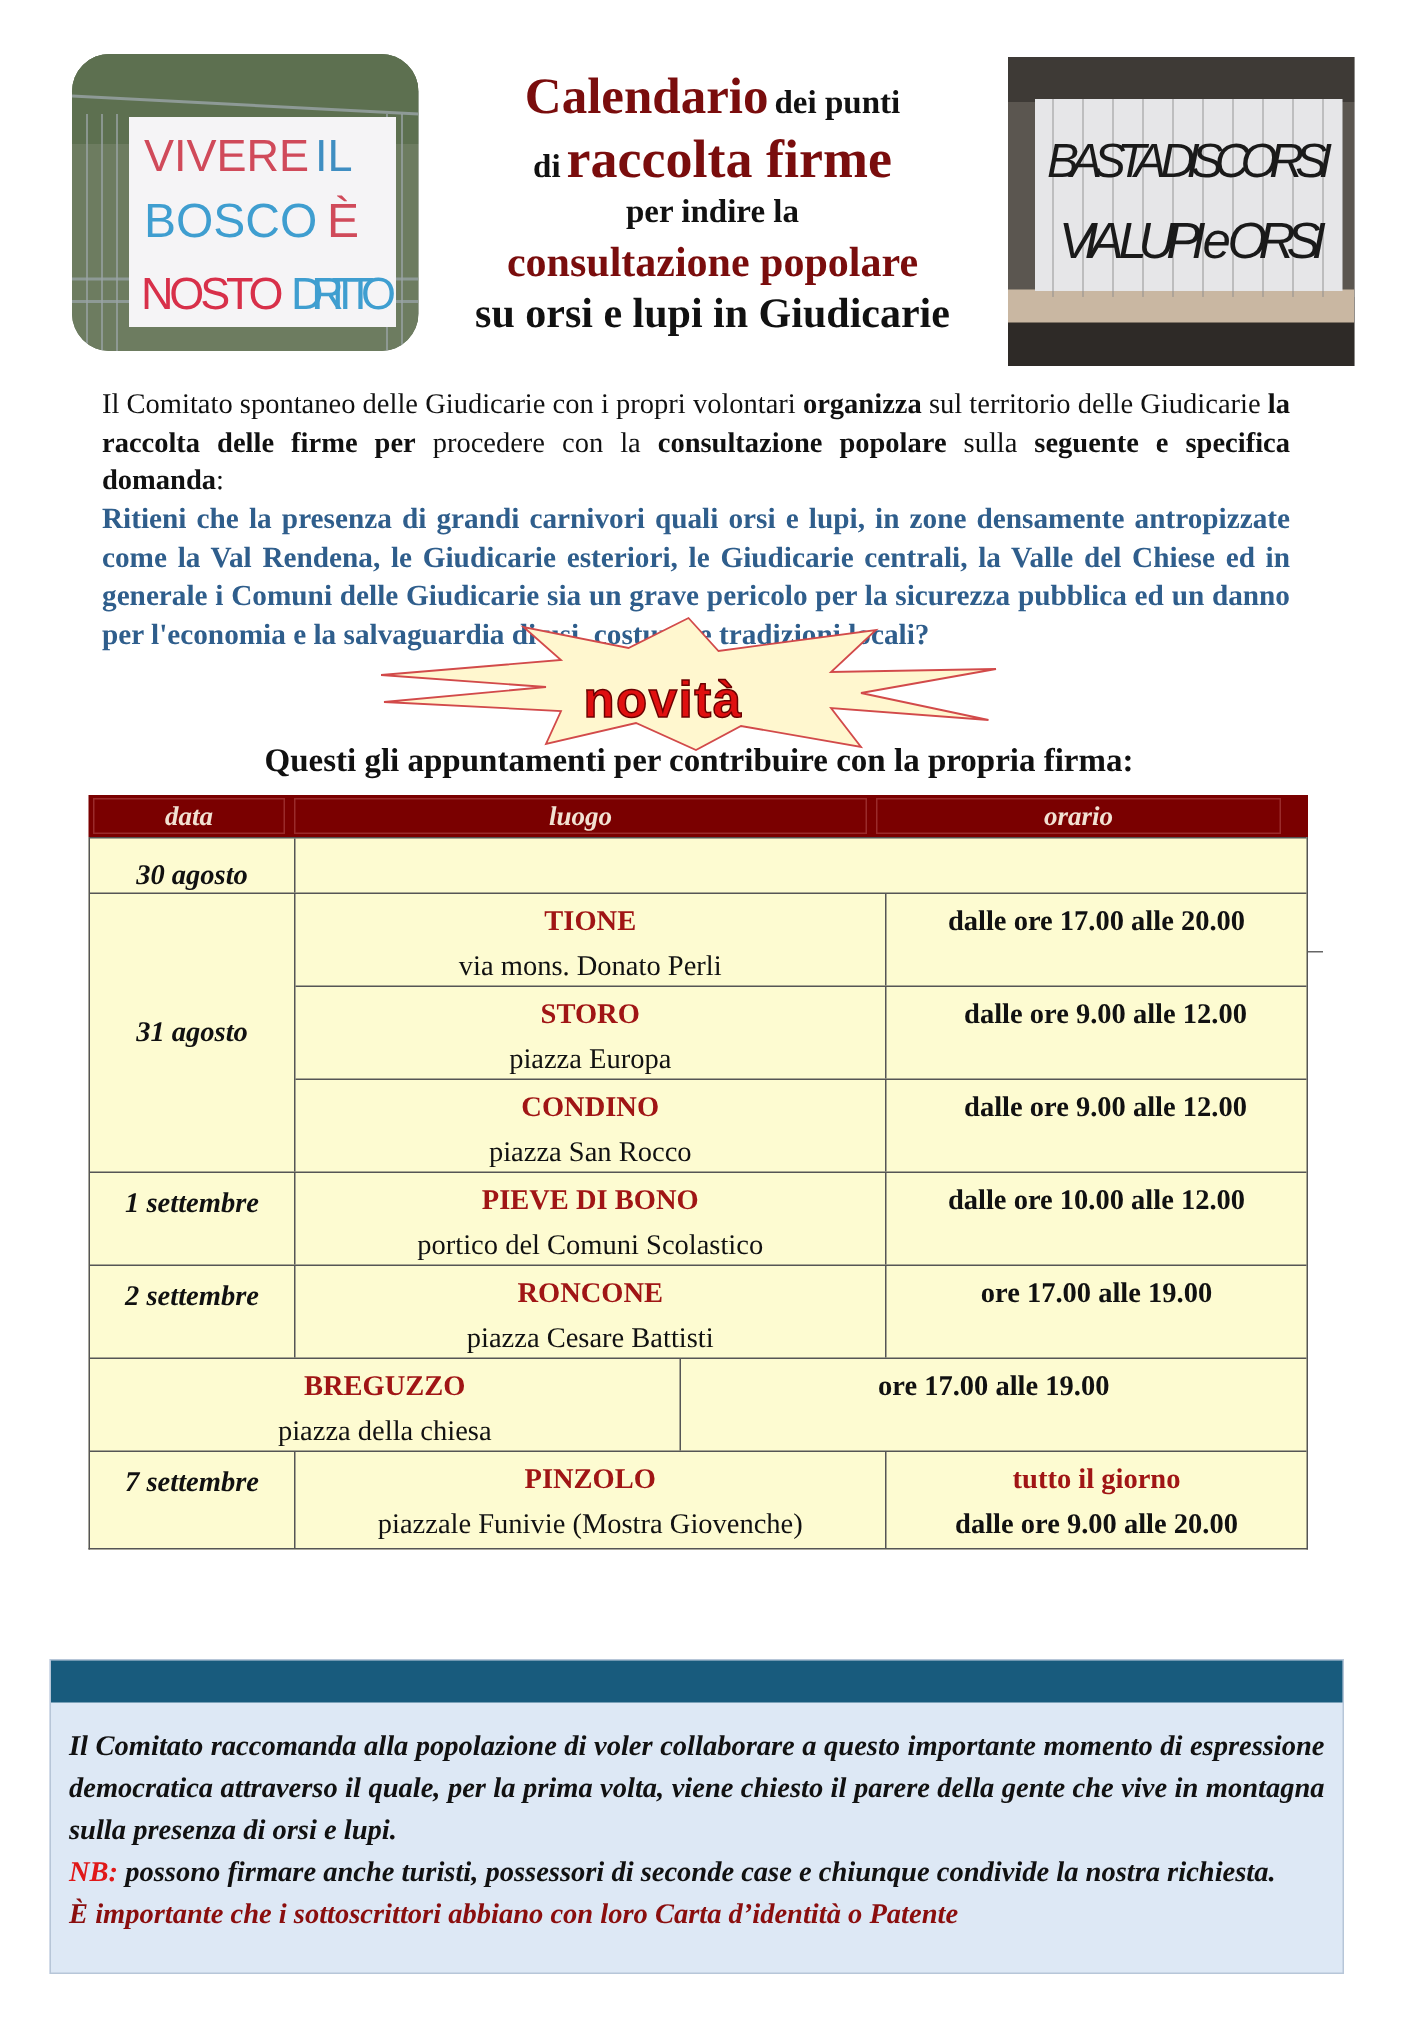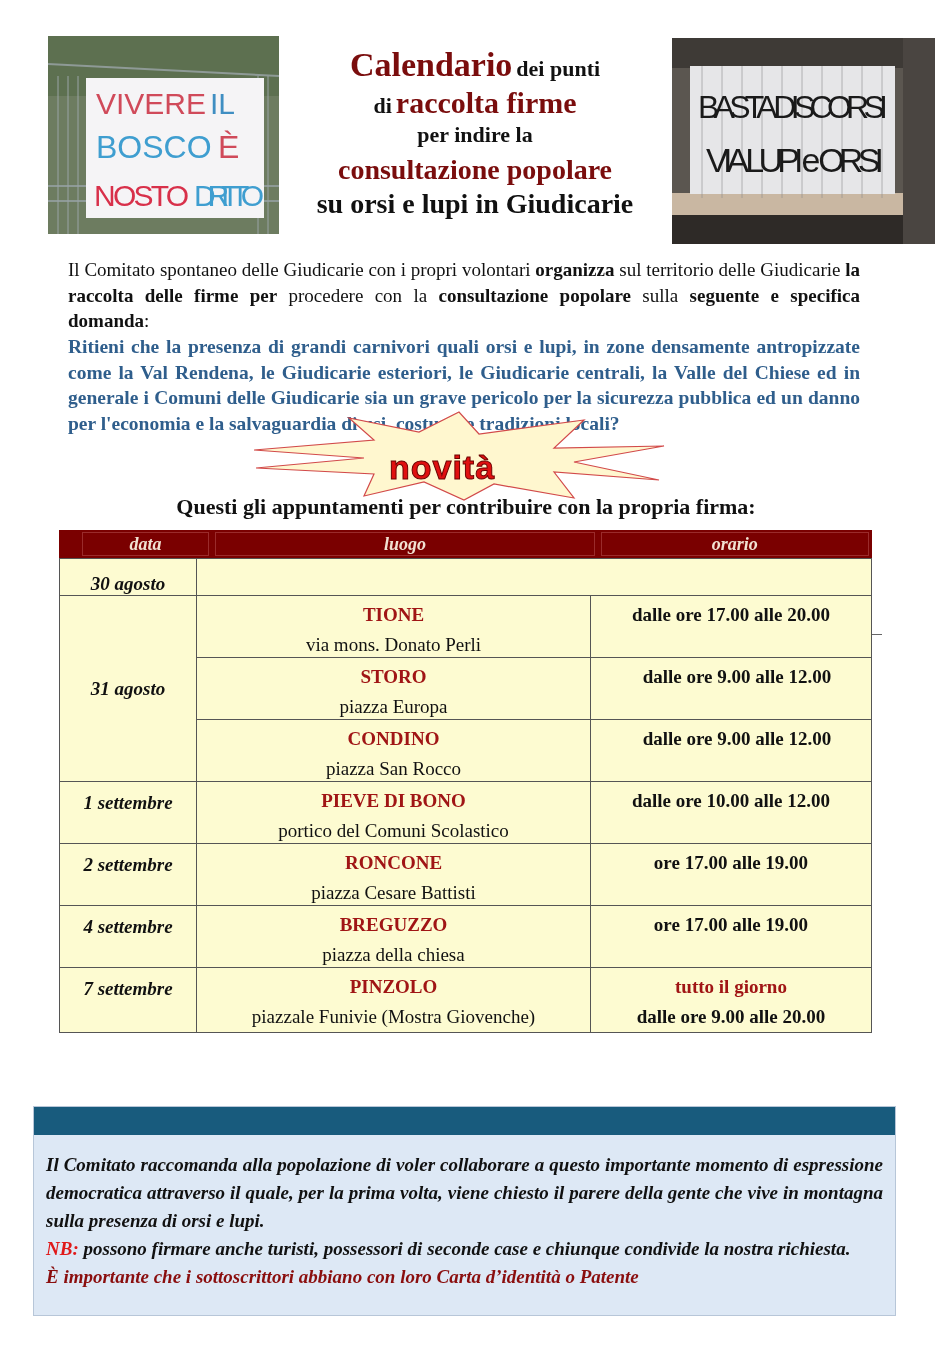--- a/index.html
+++ b/index.html
@@ -1,47 +1,47 @@
 <!DOCTYPE html>
 <html><head>
 <meta charset="utf-8">
 <style>
   html, body { margin:0; padding:0; background:#ffffff; }
   body { width:950px; height:1345px; position:relative; overflow:hidden;
          font-family:"Liberation Serif", "DejaVu Serif", serif; color:#111; }
   .photo { position:absolute; overflow:hidden; }
-  .photo-left { left:48px; top:36px; width:231px; height:198px; background:#5b6b52; }
-  .photo-right { left:672px; top:38px; width:263px; height:206px; background:#4a4541; }
+  .photo-left { left:48px; top:36px; width:231px; height:198px; background:#5b6b52;border-radius:25px; }
+  .photo-right { left:672px; top:38px; width:231px; height:206px; background:#4a4541;font-style:italic; }
   .photo svg { display:block; }
 
   .title { position:absolute; left:290px; top:48px; width:370px; text-align:center; font-weight:bold; line-height:1.0; }
   .title .l { display:block; }
   .red { color:#7a0d0d; }
   .t1 { margin-bottom:6px; }
   .big { font-size:34px; }
   .mid { font-size:22px; color:#111; }
-  .lg { font-size:30px; }
+  .lg { font-size:36px; }
   .sub { font-size:22px; margin-top:6px; }
   .cons { font-size:28px; margin-top:10px; }
   .last { font-size:28px; margin-top:6px; color:#111; }
 
   .intro { position:absolute; left:68px; top:257px; width:792px; font-size:19px; line-height:25.5px; text-align:justify; }
   .intro b { font-weight:bold; }
   .question { position:absolute; left:68px; top:334px; width:792px; font-size:19.5px; line-height:25.5px;
               text-align:justify; color:#2f5e8c; font-weight:bold; }
 
   .starburst { position:absolute; left:254px; top:410px; width:420px; height:92px; }
   .novita { position:absolute; left:352px; top:448px; width:180px; text-align:center;
             font-family:"Liberation Sans","DejaVu Sans",sans-serif; font-weight:bold; font-size:34px;
             color:#e01010; letter-spacing:1px; -webkit-text-stroke:1px #6a0000; }
 
   .appt { position:absolute; left:60px; top:494px; width:812px; text-align:center; font-size:22px; font-weight:bold; }
 
   .table { position:absolute; left:59px; top:530px; width:813px; }
-  .thead { display:flex; height:28px; background:#7a0000;padding-left:20px; }
+  .thead { display:flex; height:28px; background:#7a0000; }
   .th { color:#f2e1d2; font-style:italic; font-weight:bold; font-size:18px; display:flex; align-items:center;
         justify-content:center; border:1px solid #9a2b2b; margin:2px 3px; box-sizing:border-box; }
   .th.c1 { width:128px; }
   .th.c2 { width:382px; }
   .th.c3 { width:270px; }
 
   .tbody { background:#fdfbd1; border-left:1px solid #555; border-right:1px solid #555; border-bottom:1px solid #555; }
   .grp { display:flex; border-top:1px solid #555; }
   .grp .date { width:137px; border-right:1px solid #555; display:flex; align-items:center; justify-content:center;
                font-style:italic; font-weight:bold; font-size:19px; box-sizing:border-box; }
@@ -199,21 +199,20 @@
         <div class="place">
               <div class="name">RONCONE</div>
               <div class="addr">piazza Cesare Battisti</div>
             </div>
         <div class="time">ore 17.00 alle 19.00</div>
       </div>
         </div>
     </div>
 
     <div class="grp">
-      <div class="date date-single" style="padding-top:10px">4 settembre</div>
       <div class="rows">
           <div class="row">
         <div class="place">
               <div class="name">BREGUZZO</div>
               <div class="addr">piazza della chiesa</div>
             </div>
         <div class="time">ore 17.00 alle 19.00</div>
       </div>
         </div>
     </div>

